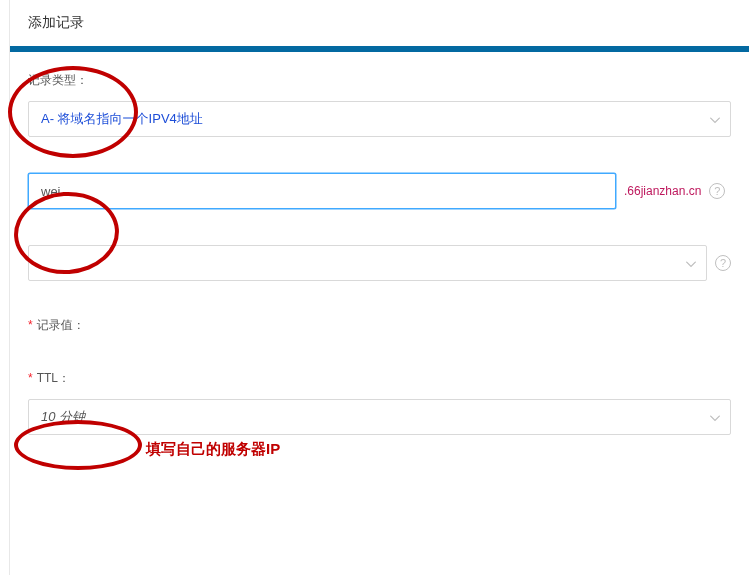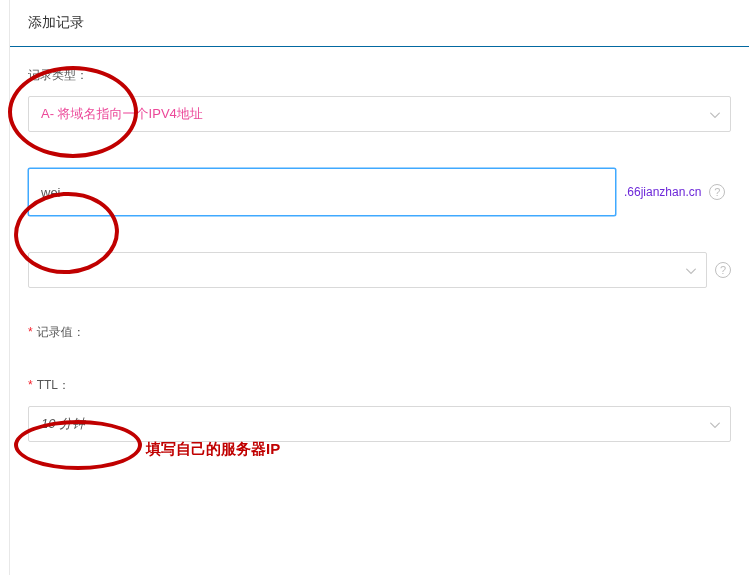--- a/index.html
+++ b/index.html
@@ -18,21 +18,21 @@
       left: 0; top: 0; bottom: 0;
       width: 10px;
       border-right: 1px solid #e8e8e8;
     }
     .dialog {
       margin-left: 10px;
       padding: 0;
     }
     .header {
       padding: 14px 18px;
-      border-bottom: 1px solid #0369a1;
+      border-bottom: 6px solid #0369a1;
       font-size: 14px;
       color: #333;
     }
     .form-body {
       padding: 20px 18px 0 18px;
     }
     .field-group {
       margin-bottom: 28px;
     }
     .field-label {
@@ -54,48 +54,48 @@
     }
     .select {
       position: relative;
       flex: 1;
       height: 36px;
       border: 1px solid #d9d9d9;
       border-radius: 2px;
       display: flex;
       align-items: center;
       padding: 0 30px 0 12px;
-      color: #ec4899;
+      color: #1d4ed8;
       cursor: pointer;
       background: #fff;
     }
     .select.has-value { color: #555; font-style: italic; }
     .select .chev {
       position: absolute;
       right: 10px;
       top: 50%;
       transform: translateY(-50%);
       color: #bfbfbf;
     }
     .input {
       flex: 1;
-      height: 48px;
+      height: 36px;
       border: 1px solid #d9d9d9;
       border-radius: 2px;
       padding: 0 12px;
       font-size: 13px;
       color: #555;
       outline: none;
     }
     .input.focused {
       border: 1px solid #40a9ff;
       box-shadow: 0 0 0 0.5px #40a9ff;
     }
     .suffix-text {
-      color: #6d28d9;
+      color: #be185d;
       font-size: 12px;
       white-space: nowrap;
     }
     .help-icon {
       width: 16px; height: 16px;
       border: 1px solid #bfbfbf;
       border-radius: 50%;
       display: flex;
       align-items: center;
       justify-content: center;

